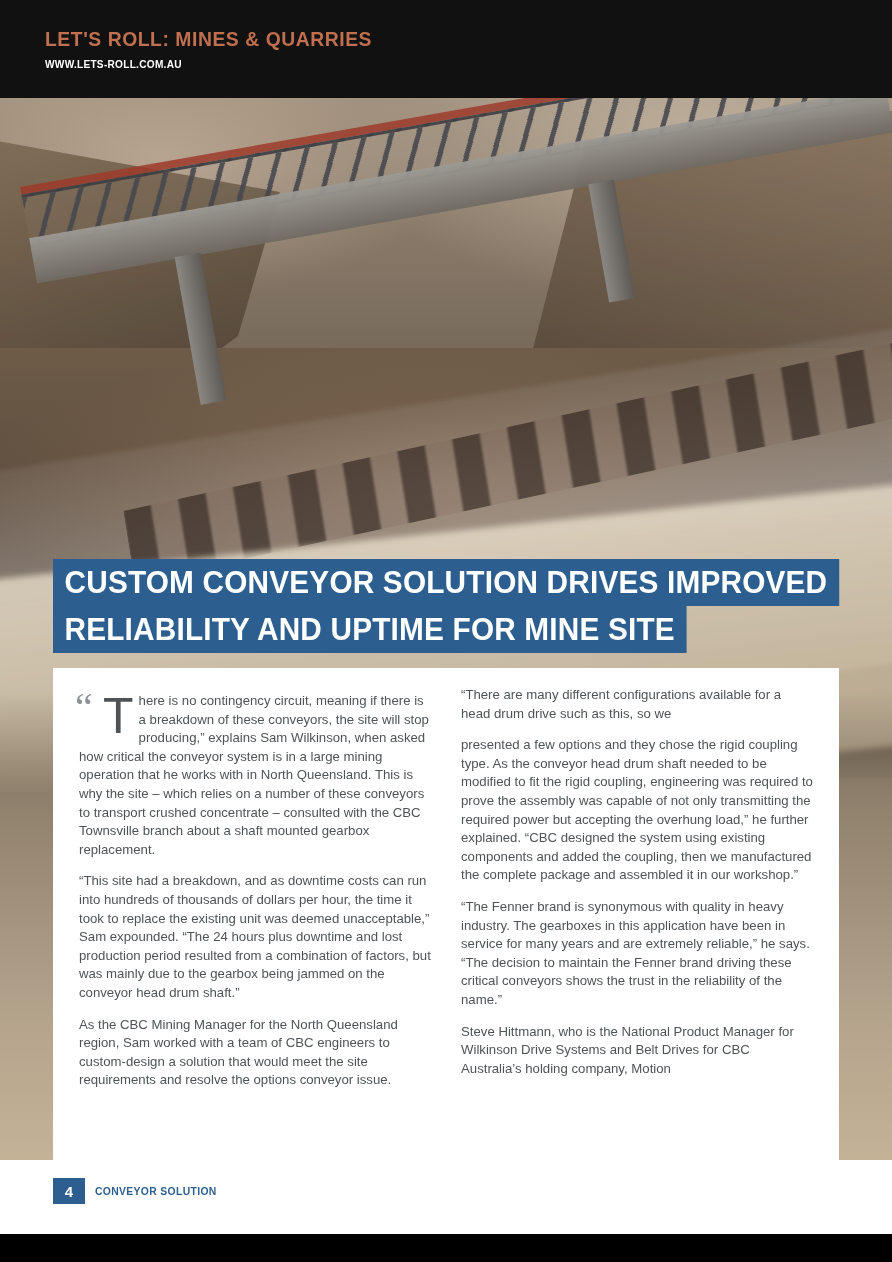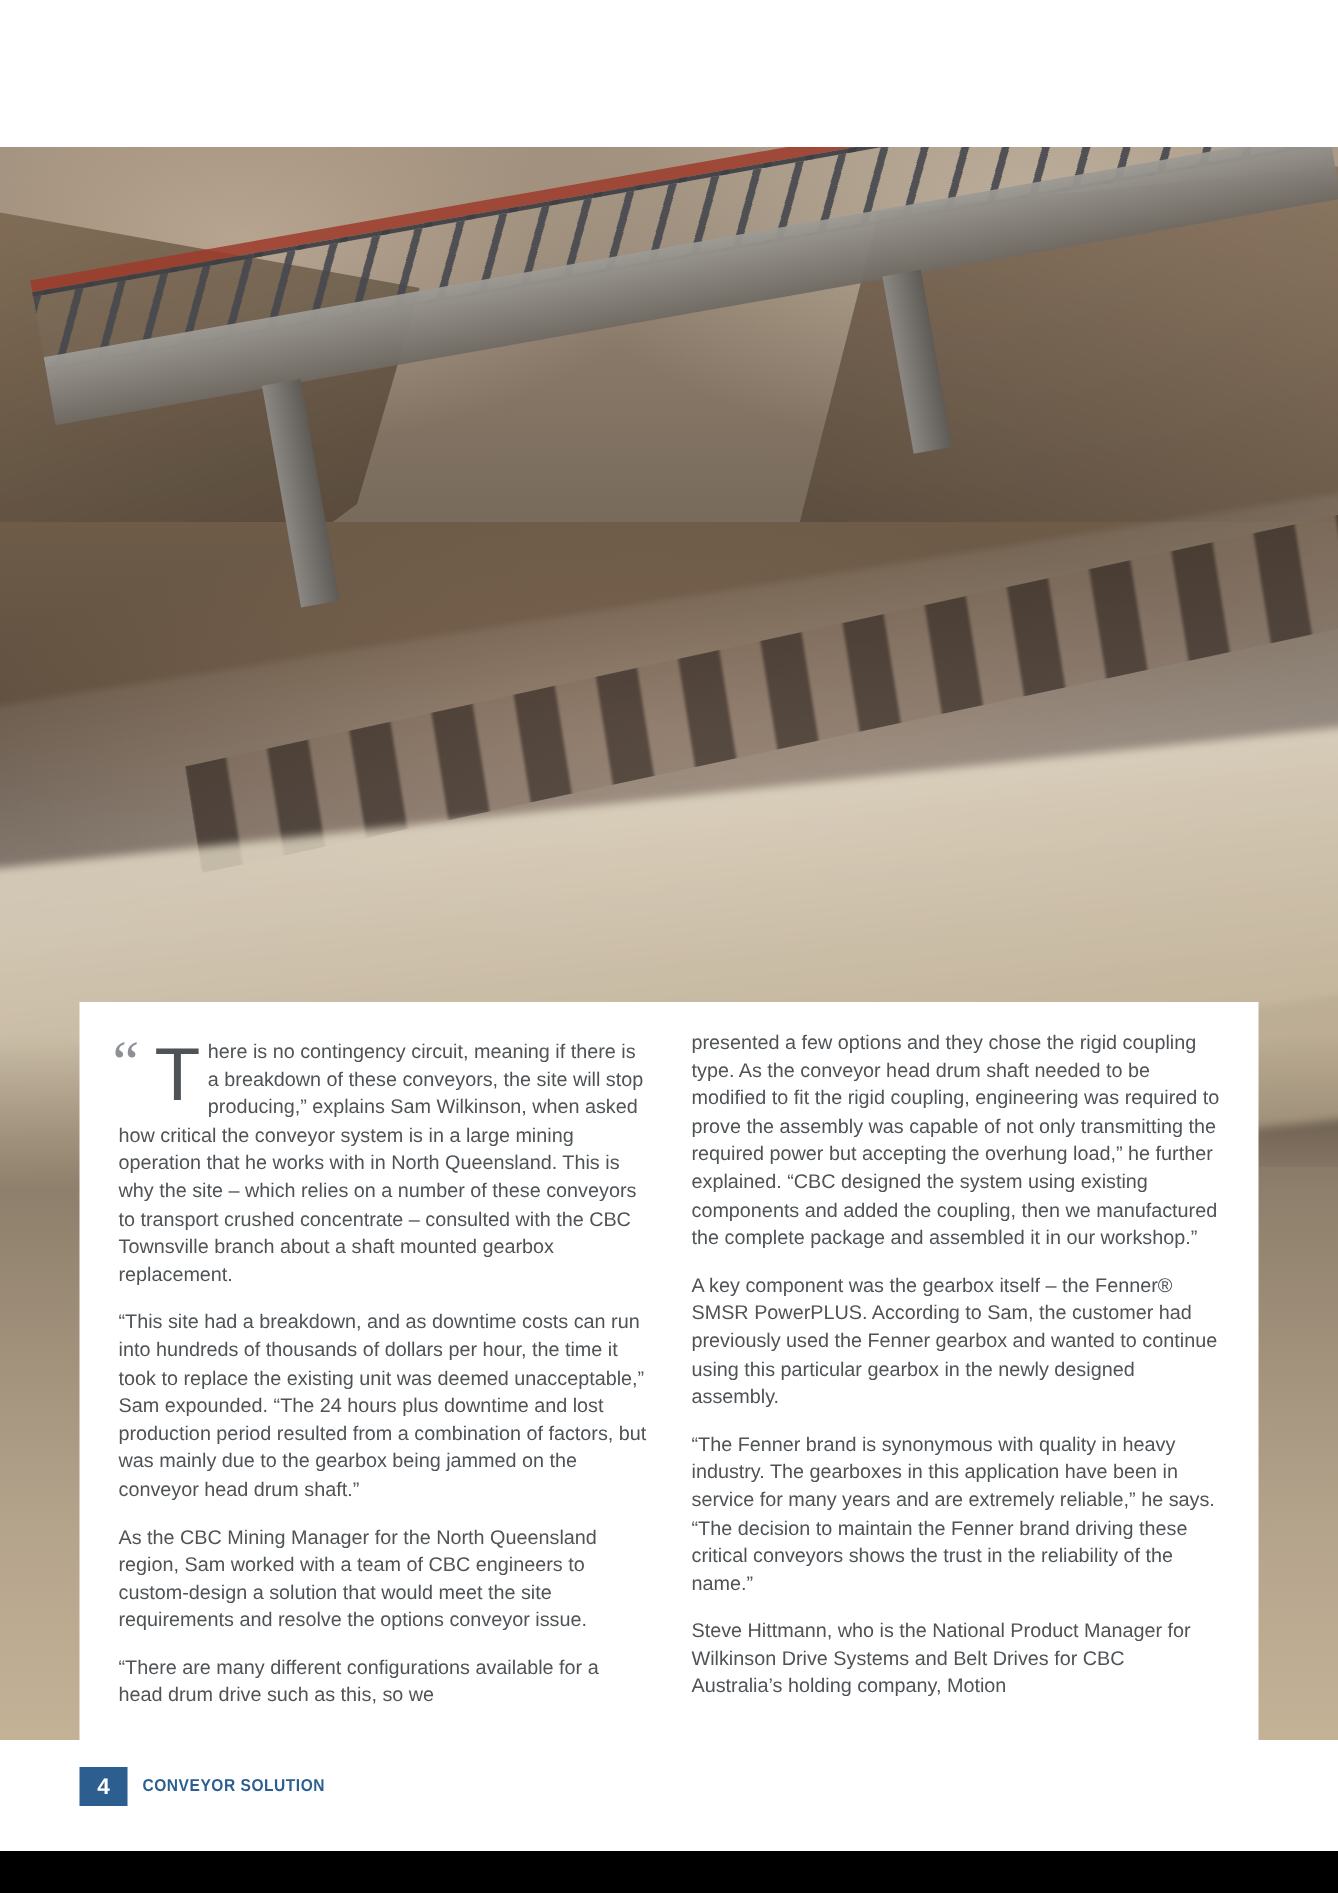--- a/index.html
+++ b/index.html
@@ -286,20 +286,24 @@
     left: 0; bottom: 0;
     width: 892px; height: 28px;
     background: #000000;
   }
 </style>
 </head>
 <body>
 
 <div class="page">
 
+  <div class="masthead">
+    <div class="masthead-title">LET'S ROLL: MINES &amp; QUARRIES</div>
+    <div class="masthead-url">WWW.LETS-ROLL.COM.AU</div>
+  </div>
 
   <div class="hero">
     <div class="hero-sky"></div>
     <div class="hero-cliff-left"></div>
     <div class="hero-cliff-right"></div>
     <div class="hero-pit"></div>
 
     <div class="gantry">
       <div class="gantry-rail"></div>
       <div class="gantry-truss"></div>
@@ -307,35 +311,38 @@
       <div class="pylon" style="left:140px; top:96px; height:150px;"></div>
       <div class="pylon" style="left:560px; top:96px; height:120px;"></div>
     </div>
 
     <div class="belt"></div>
     <div class="rollers"></div>
     <div class="belt2"></div>
     <div class="hero-bottom"></div>
   </div>
 
+  <div class="headline">
+    <div class="headline-line">CUSTOM CONVEYOR SOLUTION DRIVES IMPROVED</div><br>
+    <div class="headline-line">RELIABILITY AND UPTIME FOR MINE SITE</div>
+  </div>
 
   <div class="article">
     <div class="cols">
 
       <p class="first dropcap-wrap">
         <span class="openquote">“</span>
         <span class="dropcap">T</span>
         <span>here is no contingency circuit, meaning if there is a breakdown of these conveyors, the site will stop producing,” explains Sam Wilkinson, when asked how critical the conveyor system is in a large mining operation that he works with in North Queensland. This is why the site – which relies on a number of these conveyors to transport crushed concentrate – consulted with the CBC Townsville branch about a shaft mounted gearbox replacement.</span>
       </p>
       <p>“This site had a breakdown, and as downtime costs can run into hundreds of thousands of dollars per hour, the time it took to replace the existing unit was deemed unacceptable,” Sam expounded. “The 24 hours plus downtime and lost production period resulted from a combination of factors, but was mainly due to the gearbox being jammed on the conveyor head drum shaft.”</p>
       <p>As the CBC Mining Manager for the North Queensland region, Sam worked with a team of CBC engineers to custom-design a solution that would meet the site requirements and resolve the options conveyor issue.</p>
       <p>“There are many different configurations available for a head drum drive such as this, so we</p>
 
       <p>presented a few options and they chose the rigid coupling type. As the conveyor head drum shaft needed to be modified to fit the rigid coupling, engineering was required to prove the assembly was capable of not only transmitting the required power but accepting the overhung load,” he further explained. “CBC designed the system using existing components and added the coupling, then we manufactured the complete package and assembled it in our workshop.”</p>
-      <p>A key component was the gearbox itself – the Fenner® SMSR PowerPLUS. According to Sam, the customer had previously used the Fenner gearbox and wanted to continue using this particular gearbox in the newly designed assembly.</p>
       <p>“The Fenner brand is synonymous with quality in heavy industry. The gearboxes in this application have been in service for many years and are extremely reliable,” he says. “The decision to maintain the Fenner brand driving these critical conveyors shows the trust in the reliability of the name.”</p>
       <p>Steve Hittmann, who is the National Product Manager for Wilkinson Drive Systems and Belt Drives for CBC Australia’s holding company, Motion</p>
 
     </div>
   </div>
 
   <div class="footer">
     <div class="pagenum">4</div>
     <div class="footer-label">CONVEYOR SOLUTION</div>
   </div>

